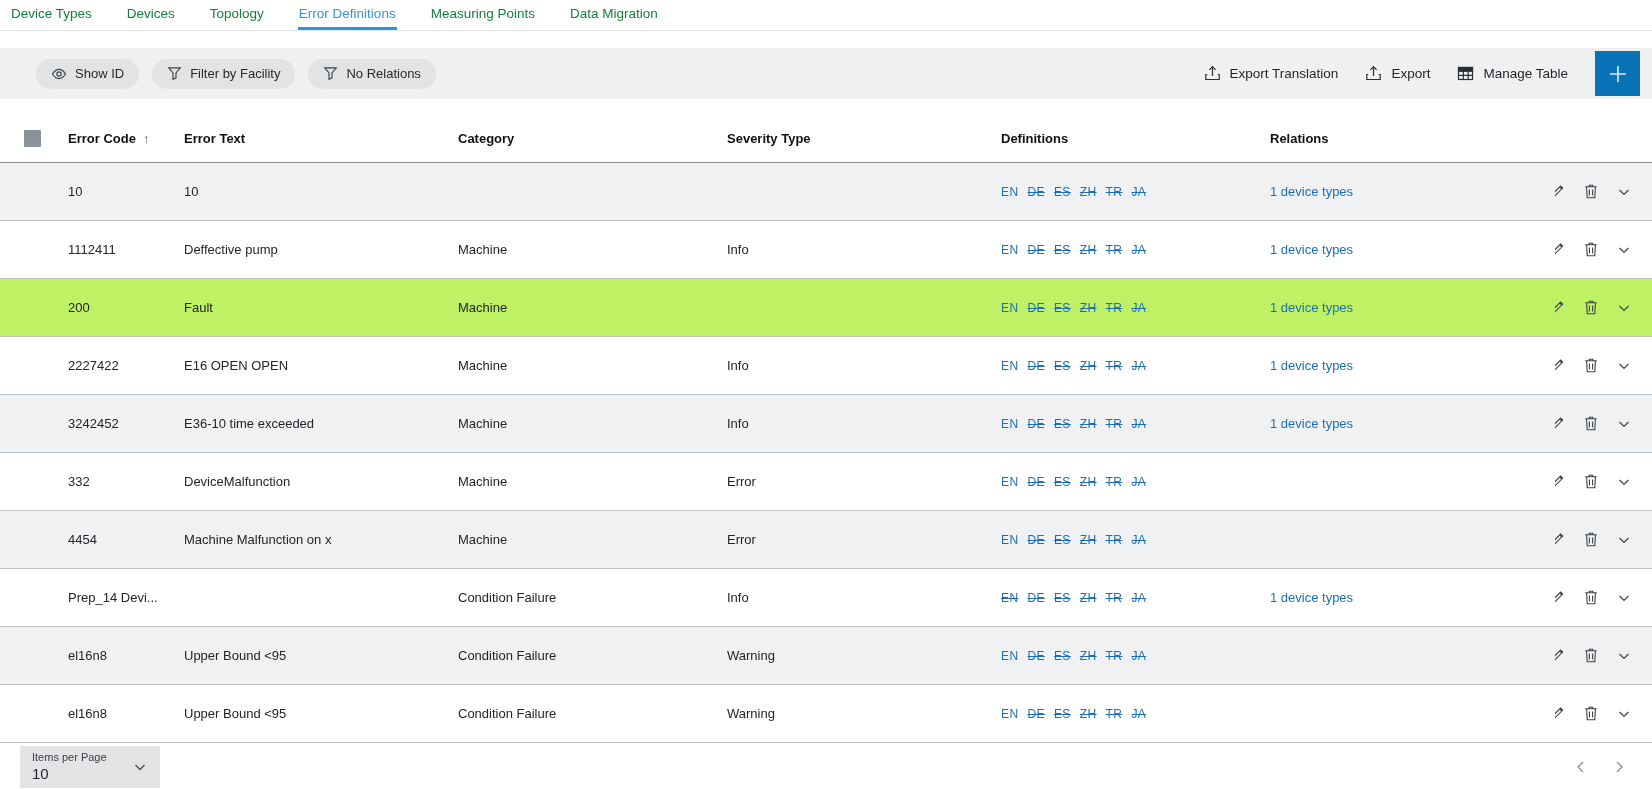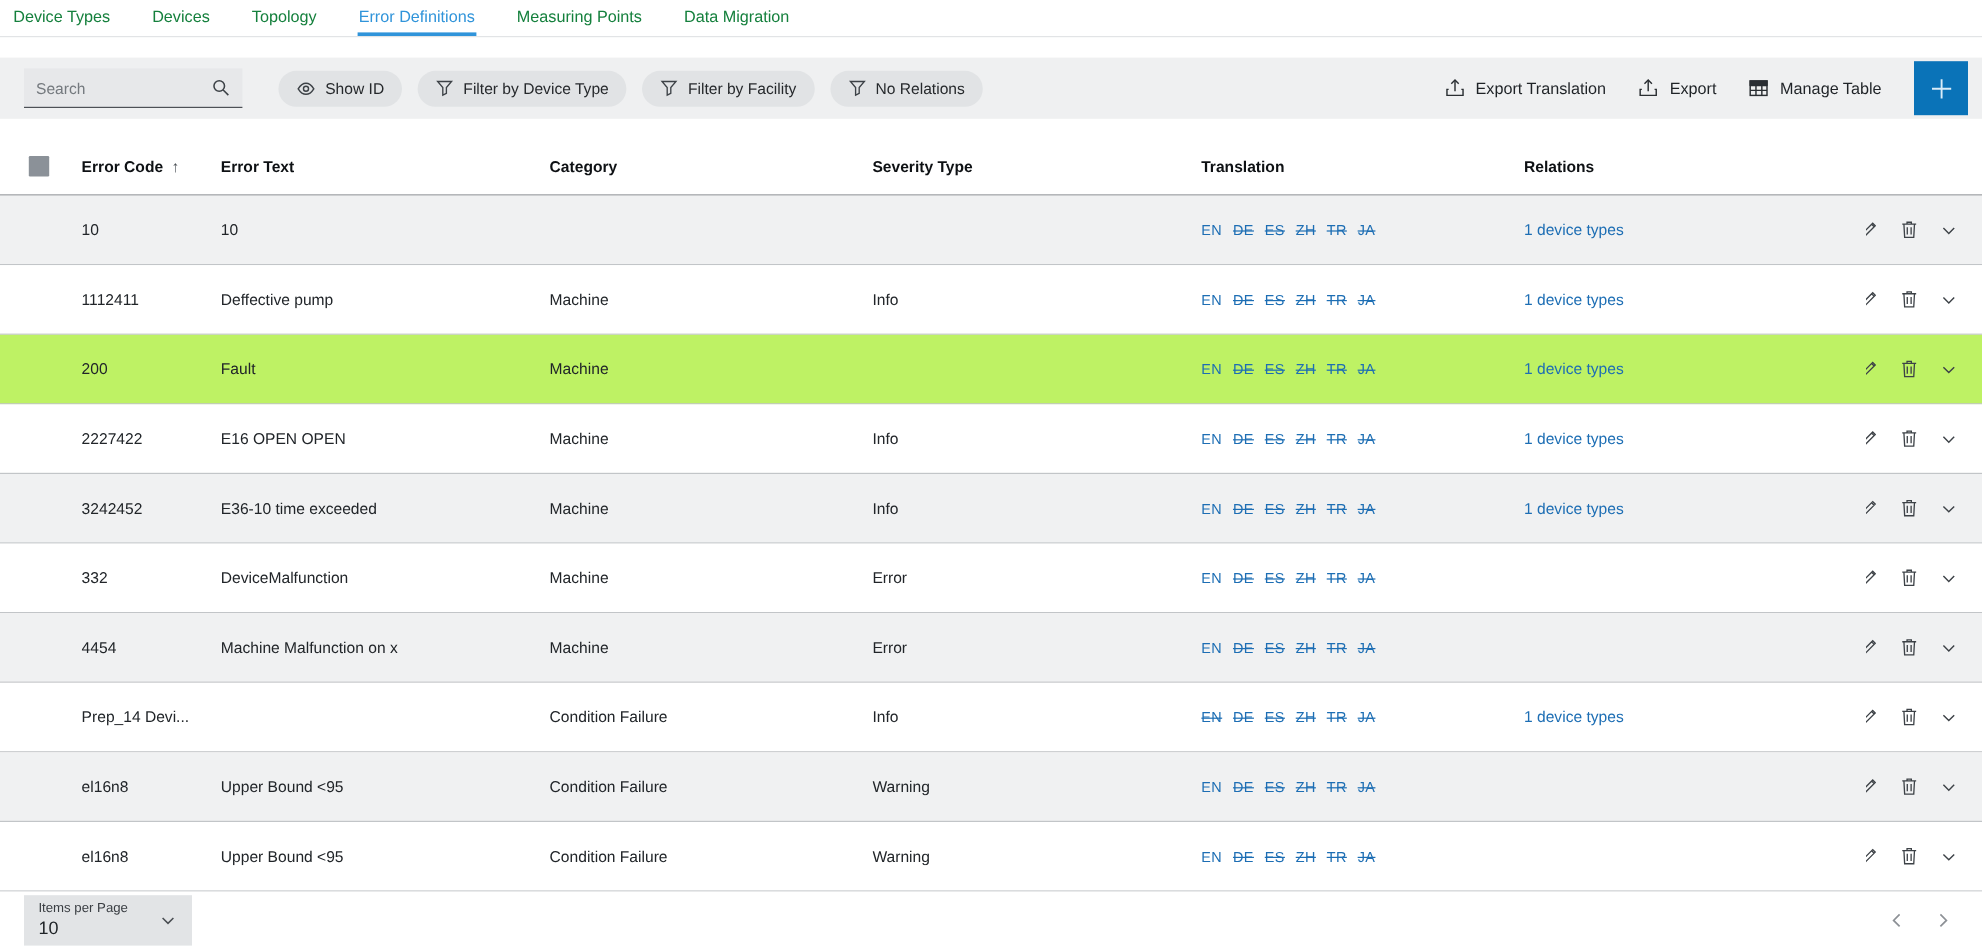--- a/index.html
+++ b/index.html
@@ -75,46 +75,29 @@
 <div class="tabbar">
   <div class="tab">Device Types</div>
   <div class="tab">Devices</div>
   <div class="tab">Topology</div>
   <div class="tab active">Error Definitions</div>
   <div class="tab">Measuring Points</div>
   <div class="tab">Data Migration</div>
 </div>
 
 <div class="toolbar">
-  <div class="search">
-    <input type="text" placeholder="Search" style="">
-    <span class="icon">
-      <svg width="16" height="16" viewBox="0 0 16 16" fill="none" stroke="#3d4247" stroke-width="1.3">
-        <circle cx="6.7" cy="6.7" r="4.4"></circle>
-          <line x1="10" y1="10" x2="14.3" y2="14.3"></line>
-      </svg>
-    </span>
-  </div>
   <div class="pills">
     <div class="pill">
       <span class="icon">
         <svg width="16" height="16" viewBox="0 0 16 16" fill="none" stroke="#3d4247" stroke-width="1.2">
           <path d="M1.5 8c2-3.2 4.2-4.6 6.5-4.6S12.5 4.8 14.5 8c-2 3.2-4.2 4.6-6.5 4.6S3.5 11.2 1.5 8z"></path>
           <circle cx="8" cy="8" r="2.1"></circle>
         </svg>
       </span>
       <span>Show ID</span>
-    </div>
-    <div class="pill">
-      <span class="icon">
-        <svg width="15" height="15" viewBox="0 0 16 16" fill="none" stroke="#3d4247" stroke-width="1.2">
-          <path d="M1.8 2h12.4L9.6 7.4v5.2l-3.2 1.6V7.4z"></path>
-        </svg>
-      </span>
-      <span>Filter by Device Type</span>
     </div>
     <div class="pill">
       <span class="icon">
         <svg width="15" height="15" viewBox="0 0 16 16" fill="none" stroke="#3d4247" stroke-width="1.2">
           <path d="M1.8 2h12.4L9.6 7.4v5.2l-3.2 1.6V7.4z"></path>
         </svg>
       </span>
       <span>Filter by Facility</span>
     </div>
     <div class="pill">
@@ -178,21 +161,21 @@
   <div class="hcell">
       <span>Error Text</span>
     </div>
   <div class="hcell">
       <span>Category</span>
     </div>
   <div class="hcell">
       <span>Severity Type</span>
     </div>
   <div class="hcell">
-      <span>Translation</span>
+      <span>Definitions</span>
     </div>
   <div class="hcell">
       <span>Relations</span>
     </div>
   <div></div>
 </div>
 
 <div id="rows">
     <div class="grid row alt">
       <div class="cell "><span class="cb"></span></div>

